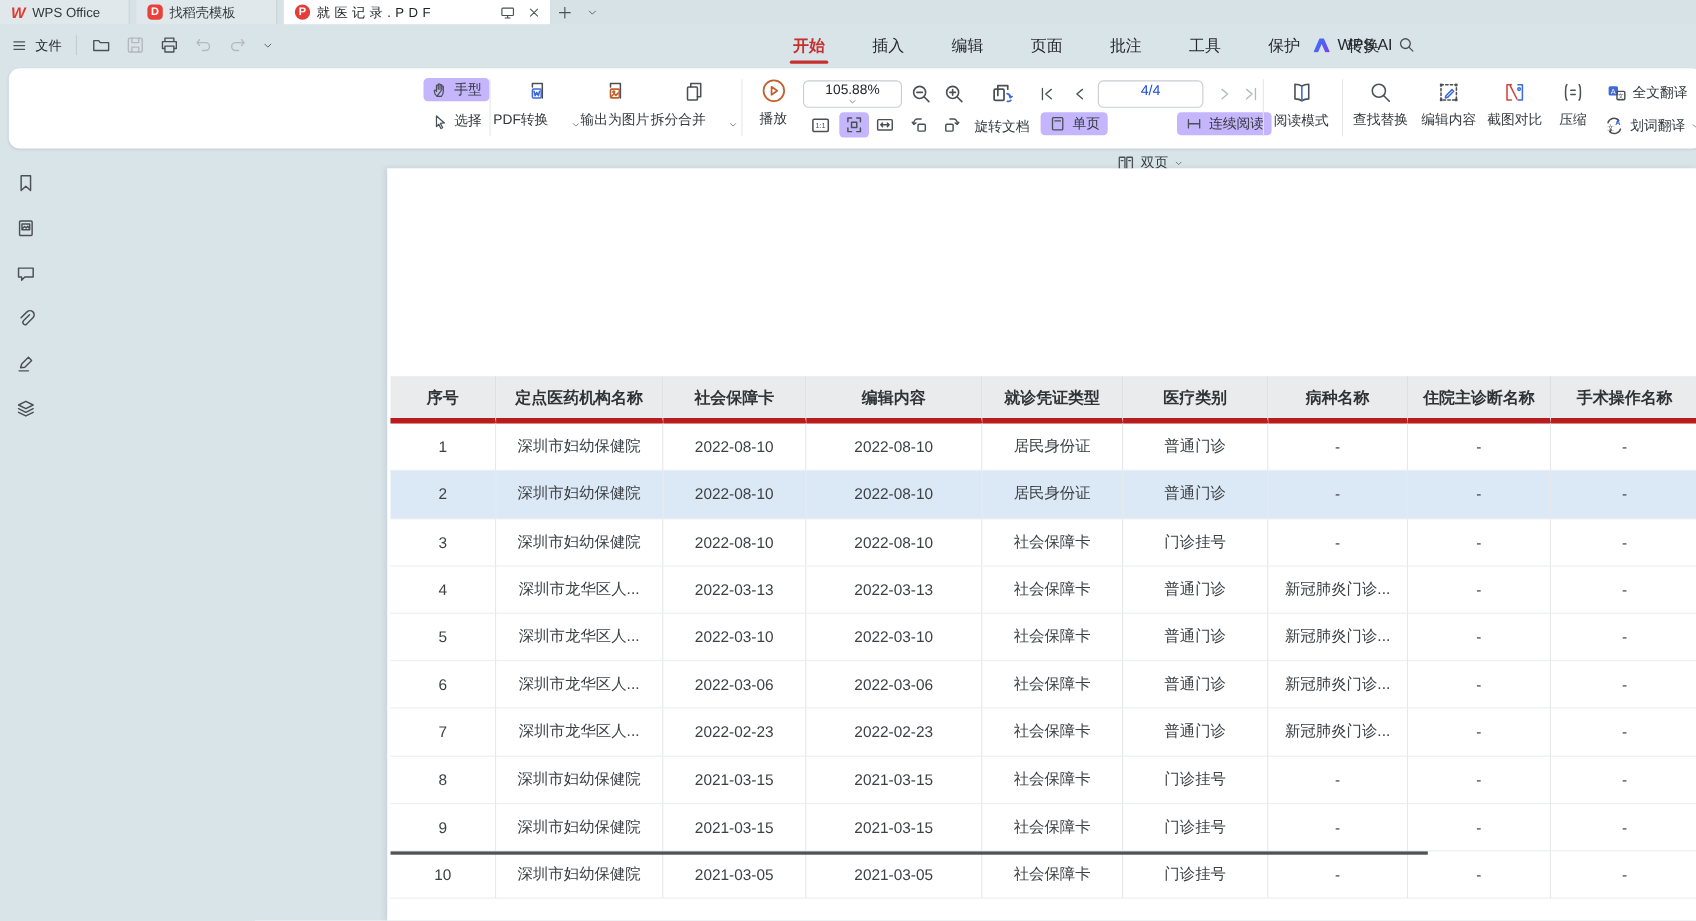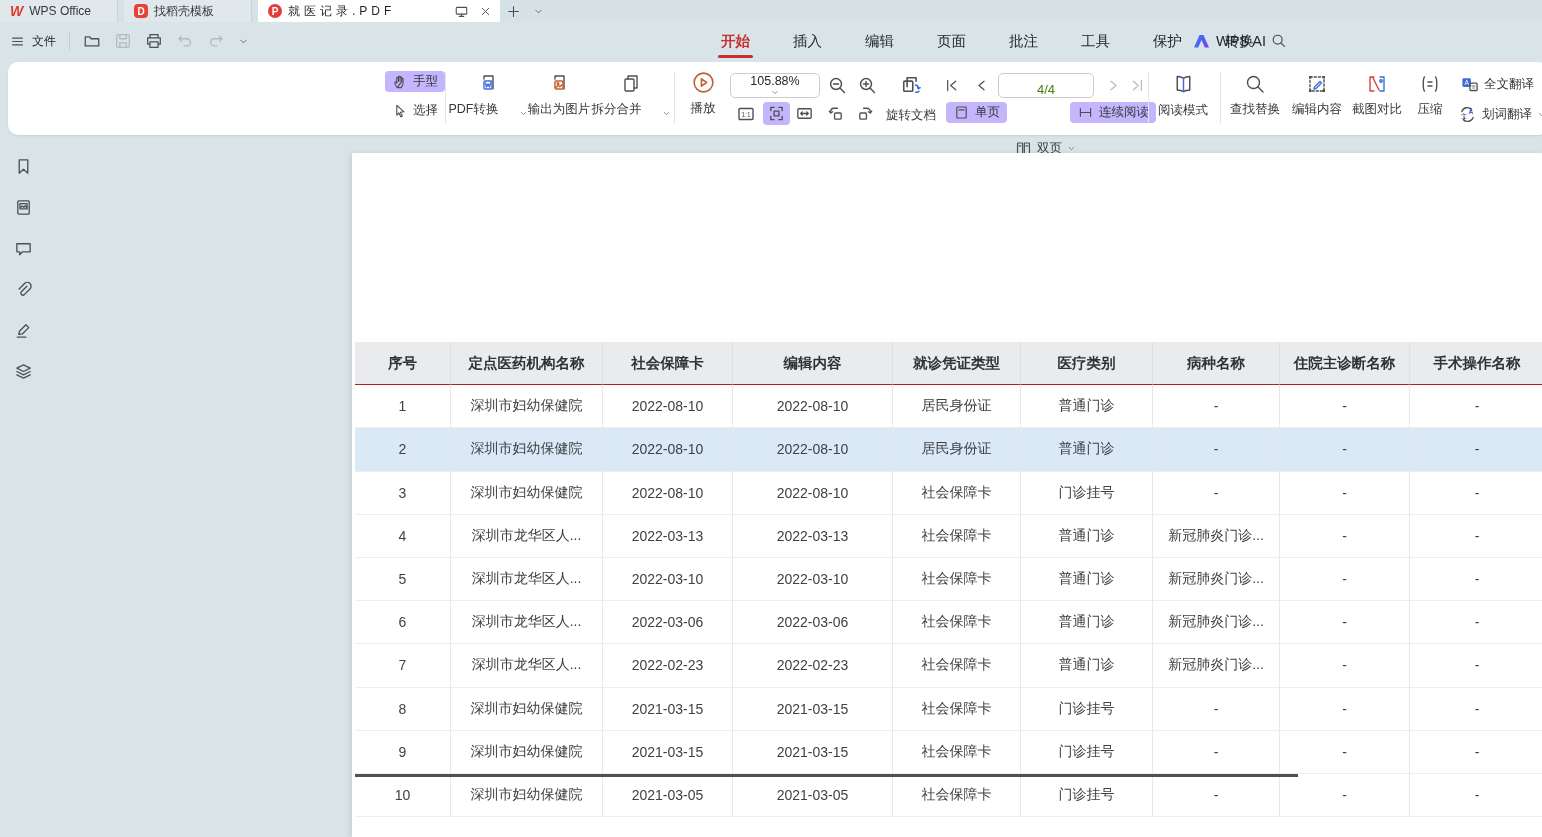--- a/index.html
+++ b/index.html
@@ -43,33 +43,33 @@
   .menusearch { position:absolute; left:1270px; top:10px; }
 
   
   .ribbon { position:absolute; left:8px; top:62px; width:1540px; height:73px; background:#ffffff; border-radius:10px; box-shadow:0 1px 2px rgba(70,90,100,.12); }
   .rb { position:absolute; }
   .sbtn { display:flex; align-items:center; gap:5px; font-size:12.5px; color:#33383c; padding:2px 7px; border-radius:4px; white-space:nowrap; }
   .sbtn.on { background:#c4b5fd; }
   .vbtn { display:flex; flex-direction:column; align-items:center; gap:5px; font-size:12.5px; color:#33383c; white-space:nowrap; }
   .rdiv { position:absolute; width:1px; top:10px; height:52px; background:#e4e7e9; }
   .zoombox { display:flex; align-items:center; justify-content:space-between; width:90px; height:25px; border:1px solid #c9cdd1; border-radius:5px; padding:0 7px; font-size:12.5px; color:#24282c; }
-  .pagebox { display:flex; align-items:flex-end; justify-content:center; width:96px; height:25px; border:1px solid #c9cdd1; border-radius:5px; font-size:13px; color:#4d7c0f; }
+  .pagebox { display:flex; align-items:flex-start; justify-content:center; width:96px; height:25px; border:1px solid #c9cdd1; border-radius:5px; font-size:13px; color:#1d4ed8; }
   .lbl { font-size:12.5px; color:#33383c; white-space:nowrap; }
   .hrow { display:flex; align-items:flex-end; gap:20px; }
 
   
   .sidebar { position:absolute; left:0; top:135px; width:46px; height:702px; display:flex; flex-direction:column; align-items:center; padding-top:22px; gap:22px; }
 
   
   .page { position:absolute; left:352px; top:153px; width:1190px; height:684px; background:#ffffff; box-shadow:-2px 0 5px rgba(60,80,90,.12); }
   .med-table { position:absolute; left:3px; top:189px; display:grid; font-size:14px; color:#3d4145; }
   .tr { display:contents; }
   .cell { height:43.2px; display:flex; align-items:center; justify-content:center; border-right:1px solid #e6e8ea; border-bottom:1px solid #eceef0; white-space:nowrap; overflow:hidden; padding:0 4px; }
-  .th { background:#e9ebed; font-weight:bold; color:#2f3336; border-right:1px solid #dde0e3; border-bottom:1px solid #b91c1c; font-size:14.5px; }
+  .th { background:#e9ebed; font-weight:bold; color:#2f3336; border-right:1px solid #dde0e3; border-bottom:5px solid #b91c1c; font-size:14.5px; }
   .hl .cell { background:#dbe9f6; }
   .endline { position:absolute; left:3px; width:943px; height:3px; background:#4f5356; }
 </style>
 </head>
 <body>
 
 <div class="tabbar">
   <div class="tab t1">
     <span class="ic wlogo">W</span>
     <span>WPS Office</span>

